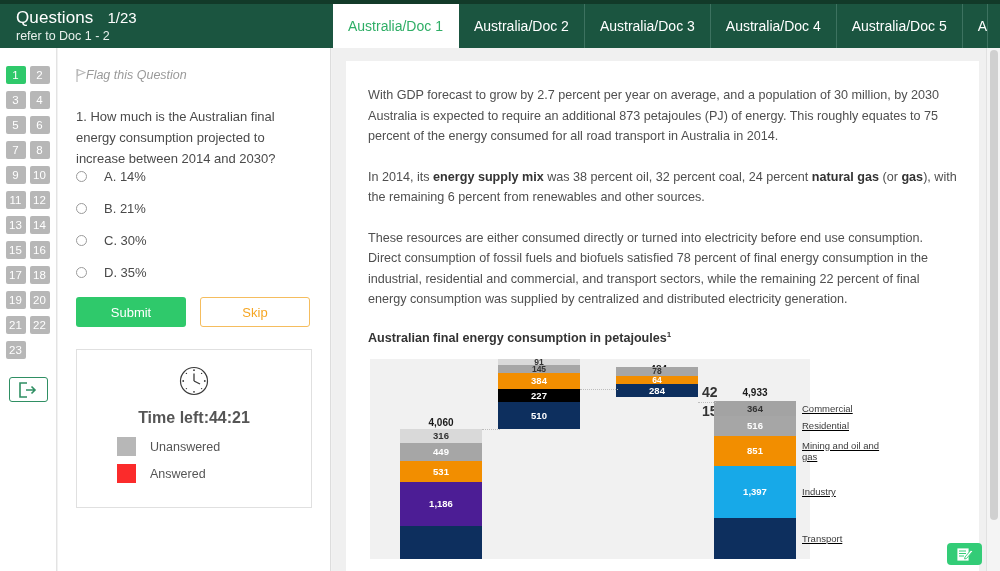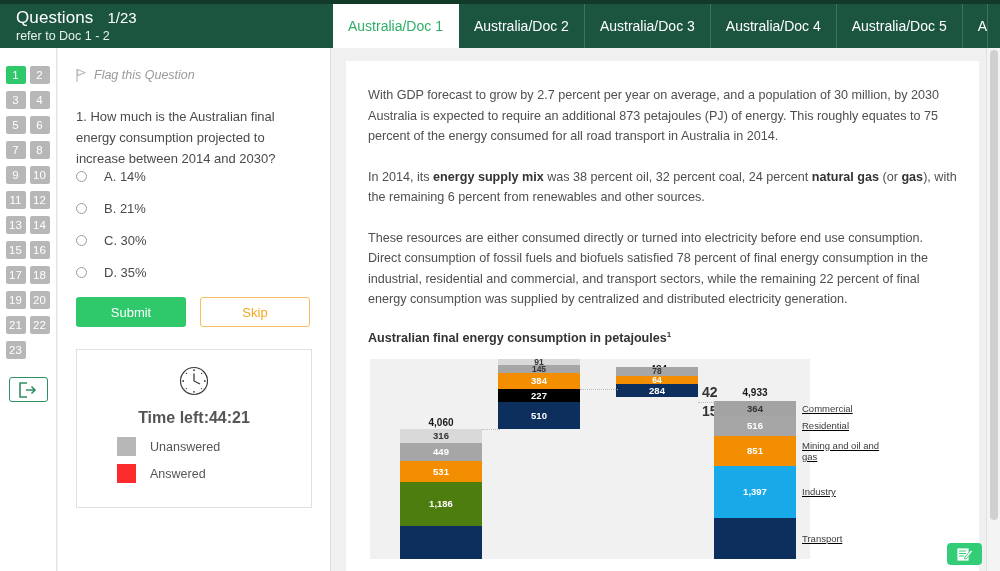--- a/index.html
+++ b/index.html
@@ -49,21 +49,21 @@
     width: 39px; height: 25px; margin: 18px auto 0; border:1px solid #2f8f63;
     border-radius: 3px; display:flex; align-items:center; justify-content:center;
     background:#ffffff; cursor:pointer;
   }
 
   
   .qpanel {
     position: absolute; top: 48px; left: 58px; width: 273px; height: 523px;
     background: #ffffff; border-right: 1px solid #dddddd; padding: 20px 18px 0 18px;
   }
-  .flag { display:flex; align-items:center; gap:8px; color:#9a9a9a; font-size:12.5px; font-style: italic; cursor:pointer; }
+  .flag { display:flex; align-items:center; color:#9a9a9a; font-size:12.5px; font-style: italic; cursor:pointer; }
   .qtext { margin-top: 24px; font-size:13px; line-height:21px; color:#4a4a4a; }
   .options { }
   .opt { display:flex; align-items:center; gap:17px; margin-bottom: 17px; cursor:pointer; }
   .radio { width:11px; height:11px; border:1px solid #9b9b9b; border-radius:50%; flex:0 0 auto; }
   .opt-label { font-size:13px; color:#4a4a4a; }
   .btnrow { display:flex; gap:14px; margin-top: 10px; }
   .btn-submit {
     width:110px; height:30px; background:#2fc96b; color:#ffffff; border:none;
     border-radius:3px; font-size:13px; cursor:pointer; font-family:inherit;
   }
@@ -262,21 +262,21 @@
           <span>Australian final energy consumption in petajoules</span><sup>1</sup>
         </div>
 
         <div class="chart">
 
           <div class="col-total" style="left:30px; top:58px;">4,060</div>
           <div class="col" style="left:30px; height:130px;">
             <div class="seg dark-text" style="height:14px; background:#d9d9d9;">316</div>
             <div class="seg" style="height:18px; background:#a6a6a6;">449</div>
             <div class="seg" style="height:21px; background:#f28e00;">531</div>
-            <div class="seg" style="height:44px; background:#4d7c0f;">1,186</div>
+            <div class="seg" style="height:44px; background:#4c1d95;">1,186</div>
             <div class="seg" style="height:33px; background:#0d2f5e;"></div>
           </div>
 
           <div class="col-total" style="left:128px; top:5px;">1,356</div>
           <div class="col" style="left:128px; bottom:130px; height:70px;">
             <div class="seg dark-text" style="height:6px; background:#d9d9d9; font-size:8.5px;">91</div>
             <div class="seg dark-text" style="height:8px; background:#a6a6a6; font-size:8.5px;">145</div>
             <div class="seg" style="height:16px; background:#f28e00;">384</div>
             <div class="seg" style="height:13px; background:#000000;">227</div>
             <div class="seg" style="height:27px; background:#0d2f5e;">510</div>

